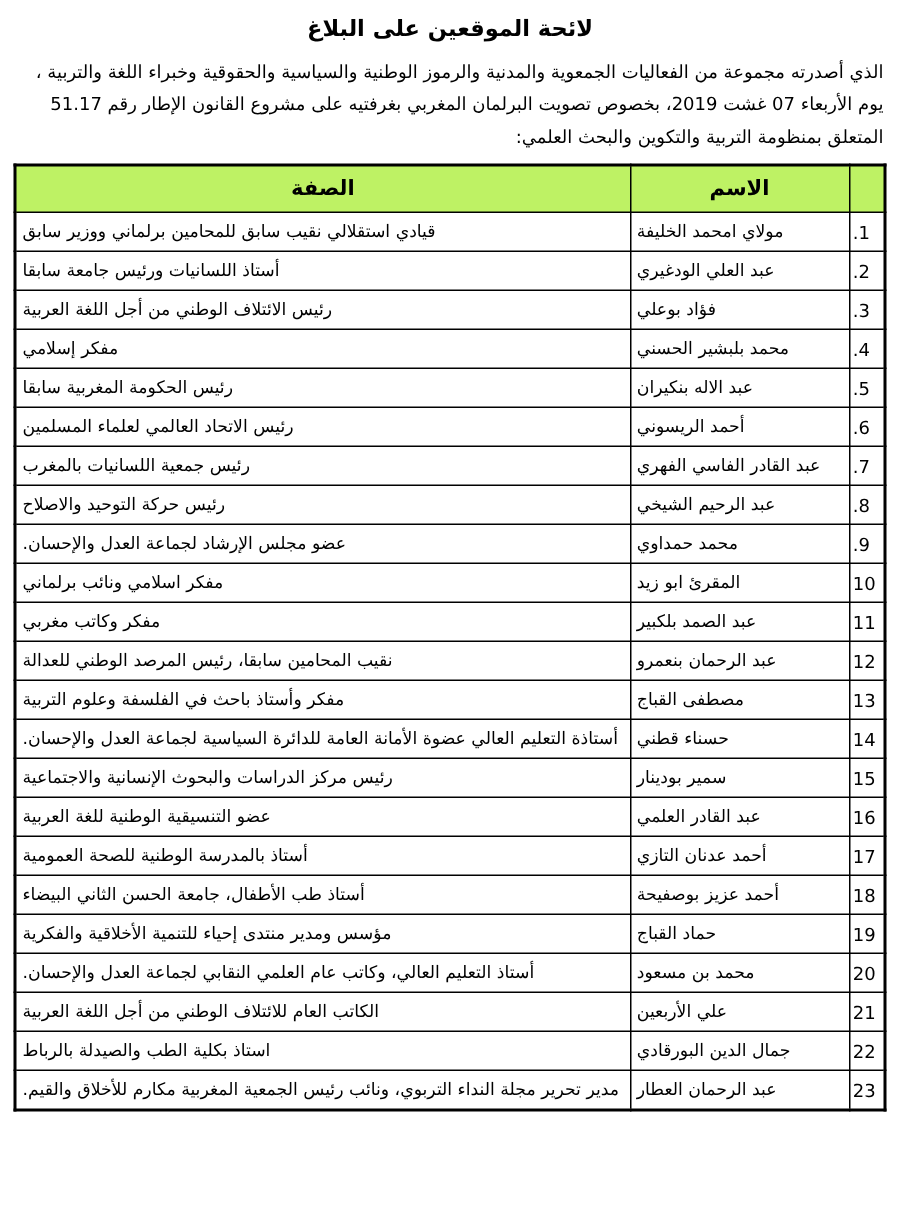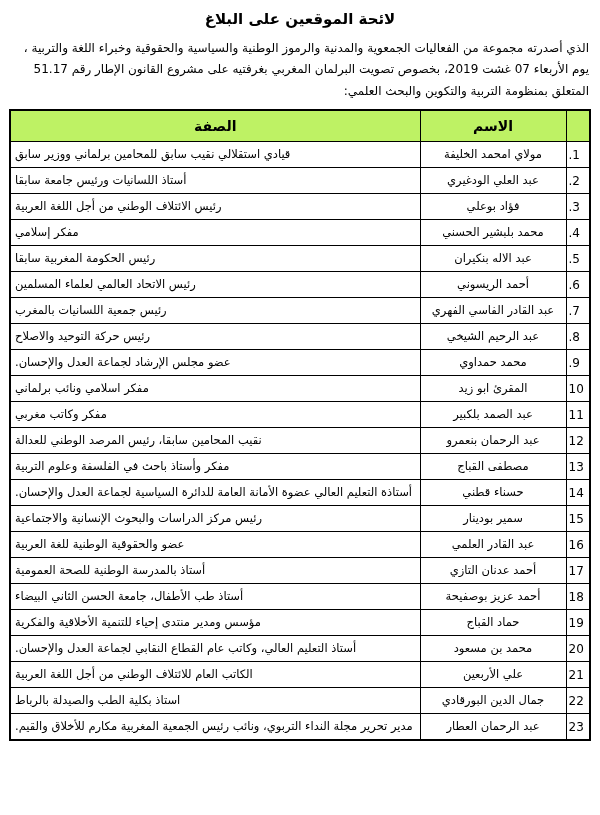--- a/index.html
+++ b/index.html
@@ -57,21 +57,21 @@
   .col-name { width: 146px; }
   
   .sig-table td.cell-num {
     font-size: 12px;
     text-align: left;
     padding-left: 2px;
     padding-right: 1px;
   }
   .sig-table td.cell-name {
     font-size: 11.5px;
-    text-align: center;
+    text-align: left;
     line-height: 1.35;
   }
   .sig-table td.cell-role {
     font-size: 11.5px;
     text-align: left;
     line-height: 1.55;
     height: 19px;
   }
 </style>
 </head>
@@ -183,21 +183,21 @@
 
   <tr>
     <td class="cell-num">15</td>
     <td class="cell-name">سمير بودينار</td>
     <td class="cell-role">رئيس مركز الدراسات والبحوث الإنسانية والاجتماعية</td>
   </tr>
 
   <tr>
     <td class="cell-num">16</td>
     <td class="cell-name">عبد القادر العلمي</td>
-    <td class="cell-role">عضو والحقوقية الوطنية للغة العربية</td>
+    <td class="cell-role">عضو التنسيقية الوطنية للغة العربية</td>
   </tr>
 
   <tr>
     <td class="cell-num">17</td>
     <td class="cell-name">أحمد عدنان التازي</td>
     <td class="cell-role">أستاذ بالمدرسة الوطنية للصحة العمومية</td>
   </tr>
 
   <tr>
     <td class="cell-num">18</td>
@@ -207,21 +207,21 @@
 
   <tr>
     <td class="cell-num">19</td>
     <td class="cell-name">حماد القباج</td>
     <td class="cell-role">مؤسس ومدير منتدى إحياء للتنمية الأخلاقية والفكرية</td>
   </tr>
 
   <tr>
     <td class="cell-num">20</td>
     <td class="cell-name">محمد بن مسعود</td>
-    <td class="cell-role">أستاذ التعليم العالي، وكاتب عام القطاع النقابي لجماعة العدل والإحسان.</td>
+    <td class="cell-role">أستاذ التعليم العالي، وكاتب عام العلمي النقابي لجماعة العدل والإحسان.</td>
   </tr>
 
   <tr>
     <td class="cell-num">21</td>
     <td class="cell-name">علي الأربعين</td>
     <td class="cell-role">الكاتب العام للائتلاف الوطني من أجل اللغة العربية</td>
   </tr>
 
   <tr>
     <td class="cell-num">22</td>

